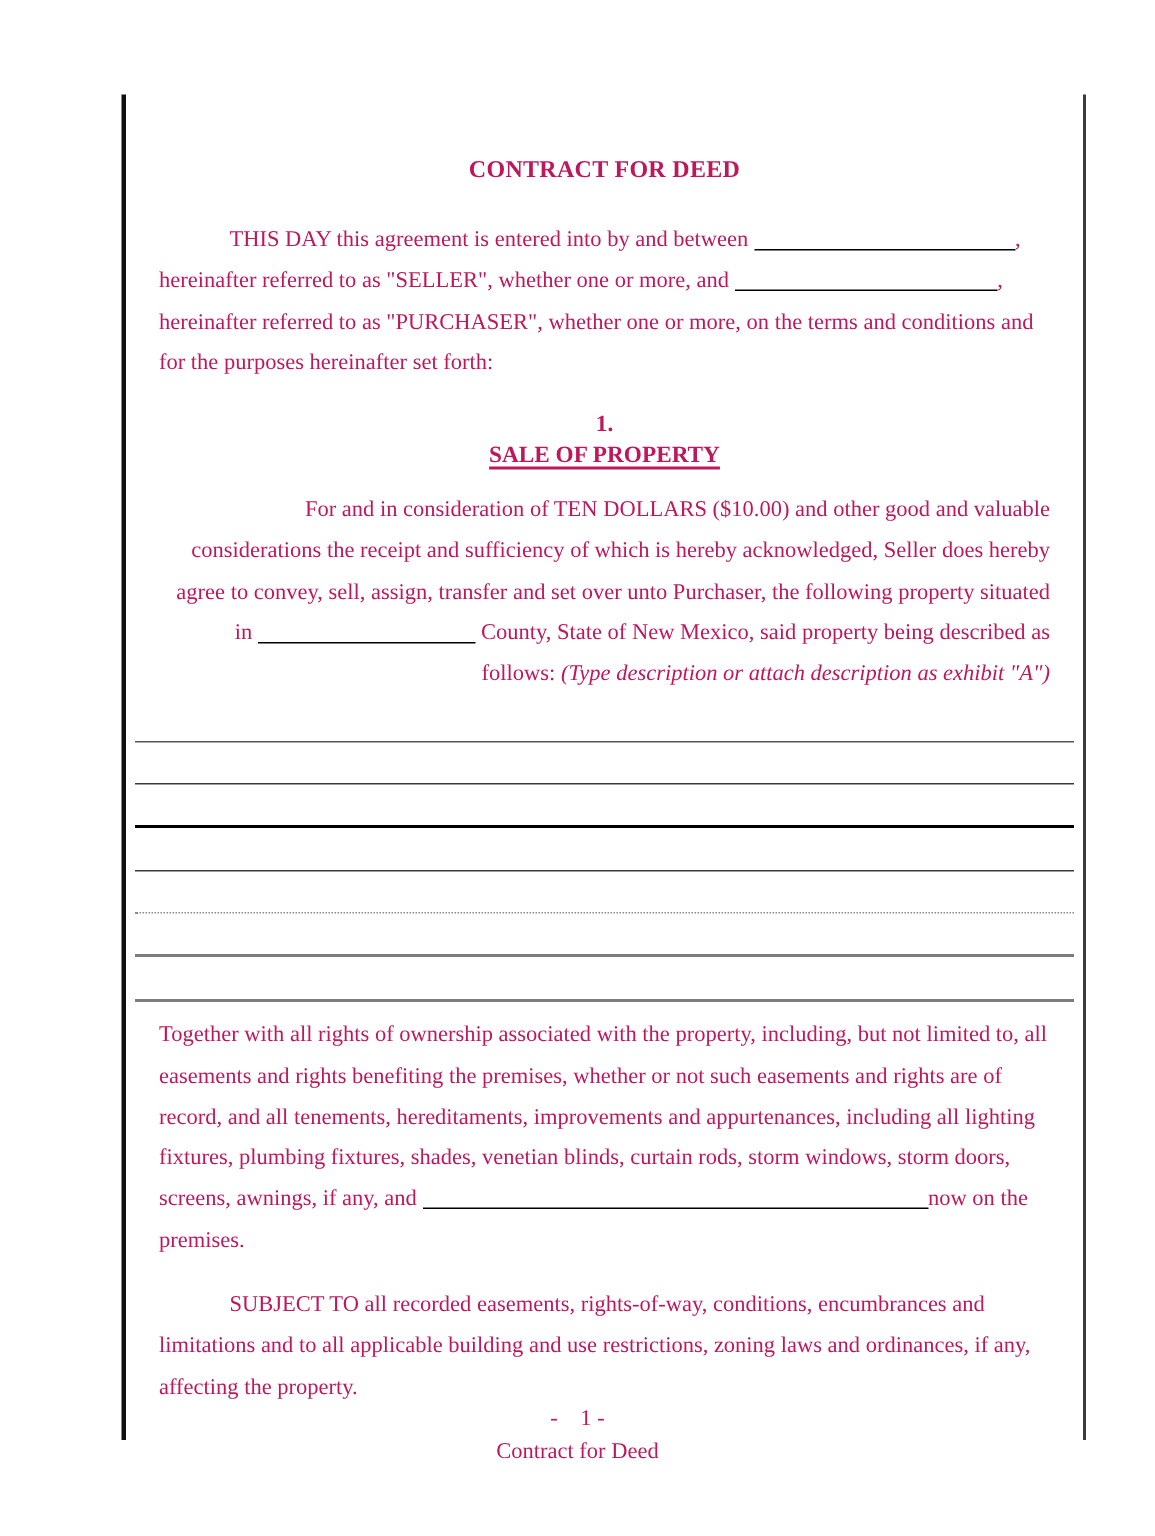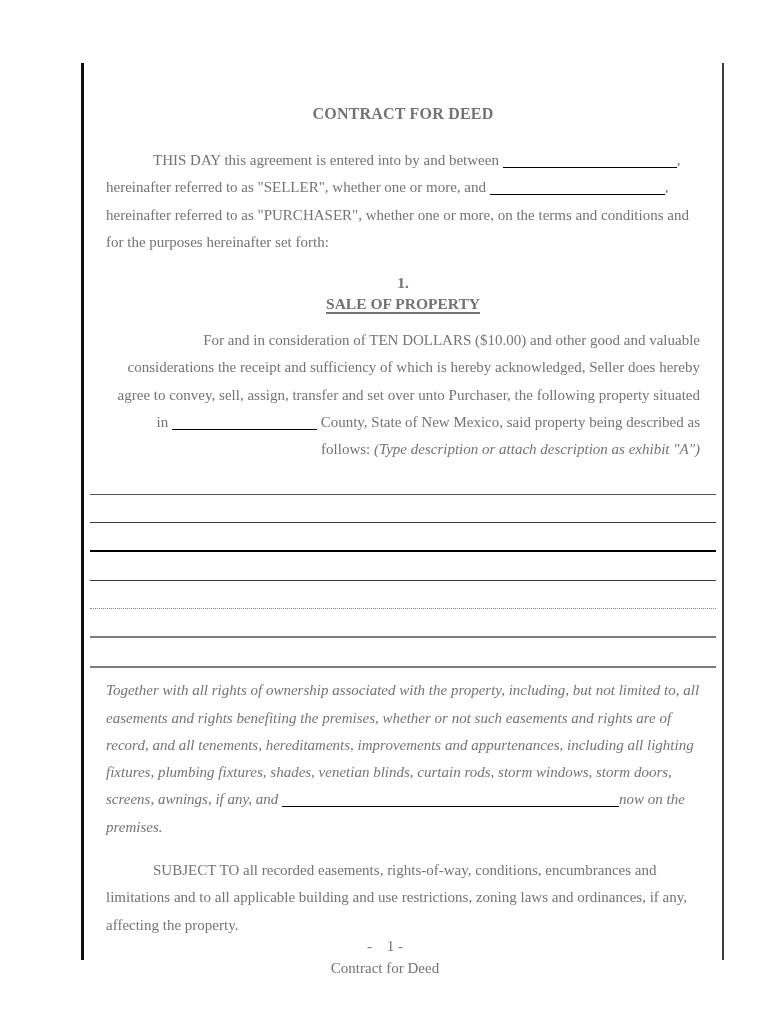--- a/index.html
+++ b/index.html
@@ -7,21 +7,21 @@
     padding: 0;
     background: #ffffff;
   }
   .page {
     position: relative;
     width: 770px;
     height: 1024px;
     background: #ffffff;
     overflow: hidden;
     font-family: "Liberation Serif", "DejaVu Serif", serif;
-    color: #737373;
+    color: #be185d;
   }
   .border-left {
     position: absolute;
     left: 81px;
     top: 63px;
     width: 2.5px;
     height: 897px;
     background: #101010;
   }
   .border-right {
@@ -61,21 +61,21 @@
   .rules      { margin-top: 0; }
   .rule {
     height: 27.35px;
     border-bottom: 1.5px solid #3a3a3a;
   }
   .rule:nth-child(1) { height: 14px; border-bottom-color: #555; }
   .rule:nth-child(3) { border-bottom: 2px solid #000; }
   .rule:nth-child(5) { border-bottom: 1px dotted #8a8a8a; }
   .rule:nth-child(6),
   .rule:nth-child(7) { border-bottom: 2px solid #7d7d7d; }
-  .p-together { margin-top: 9.5px; font-style: italic; }
+  .p-together { margin-top: 9.5px; }
   .p-subject  { margin-top: 0.7px; }
   .blank {
     display: inline-block;
     height: 1em;
     border-bottom: 1.5px solid #000;
     vertical-align: -3px;
   }
   .blank-seller    { width: 174px; }
   .blank-purchaser { width: 175px; }
   .blank-county    { width: 145px; }

